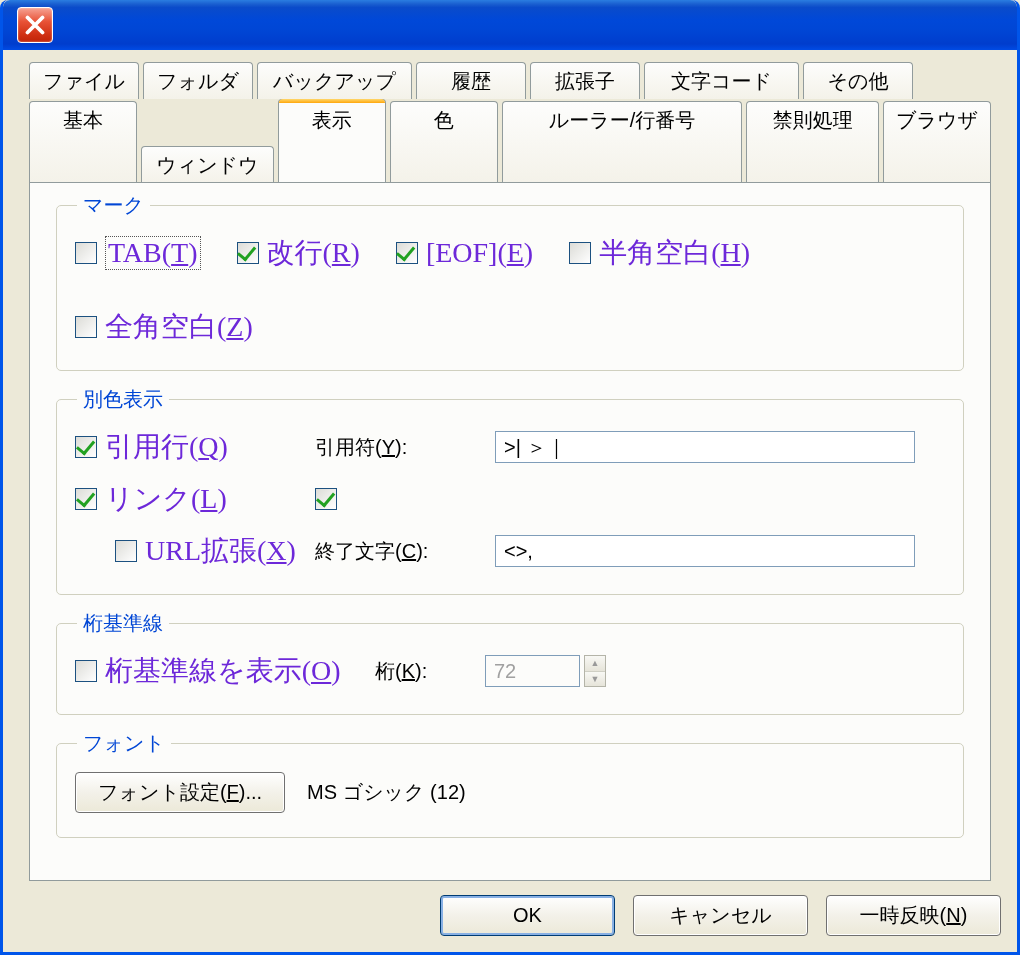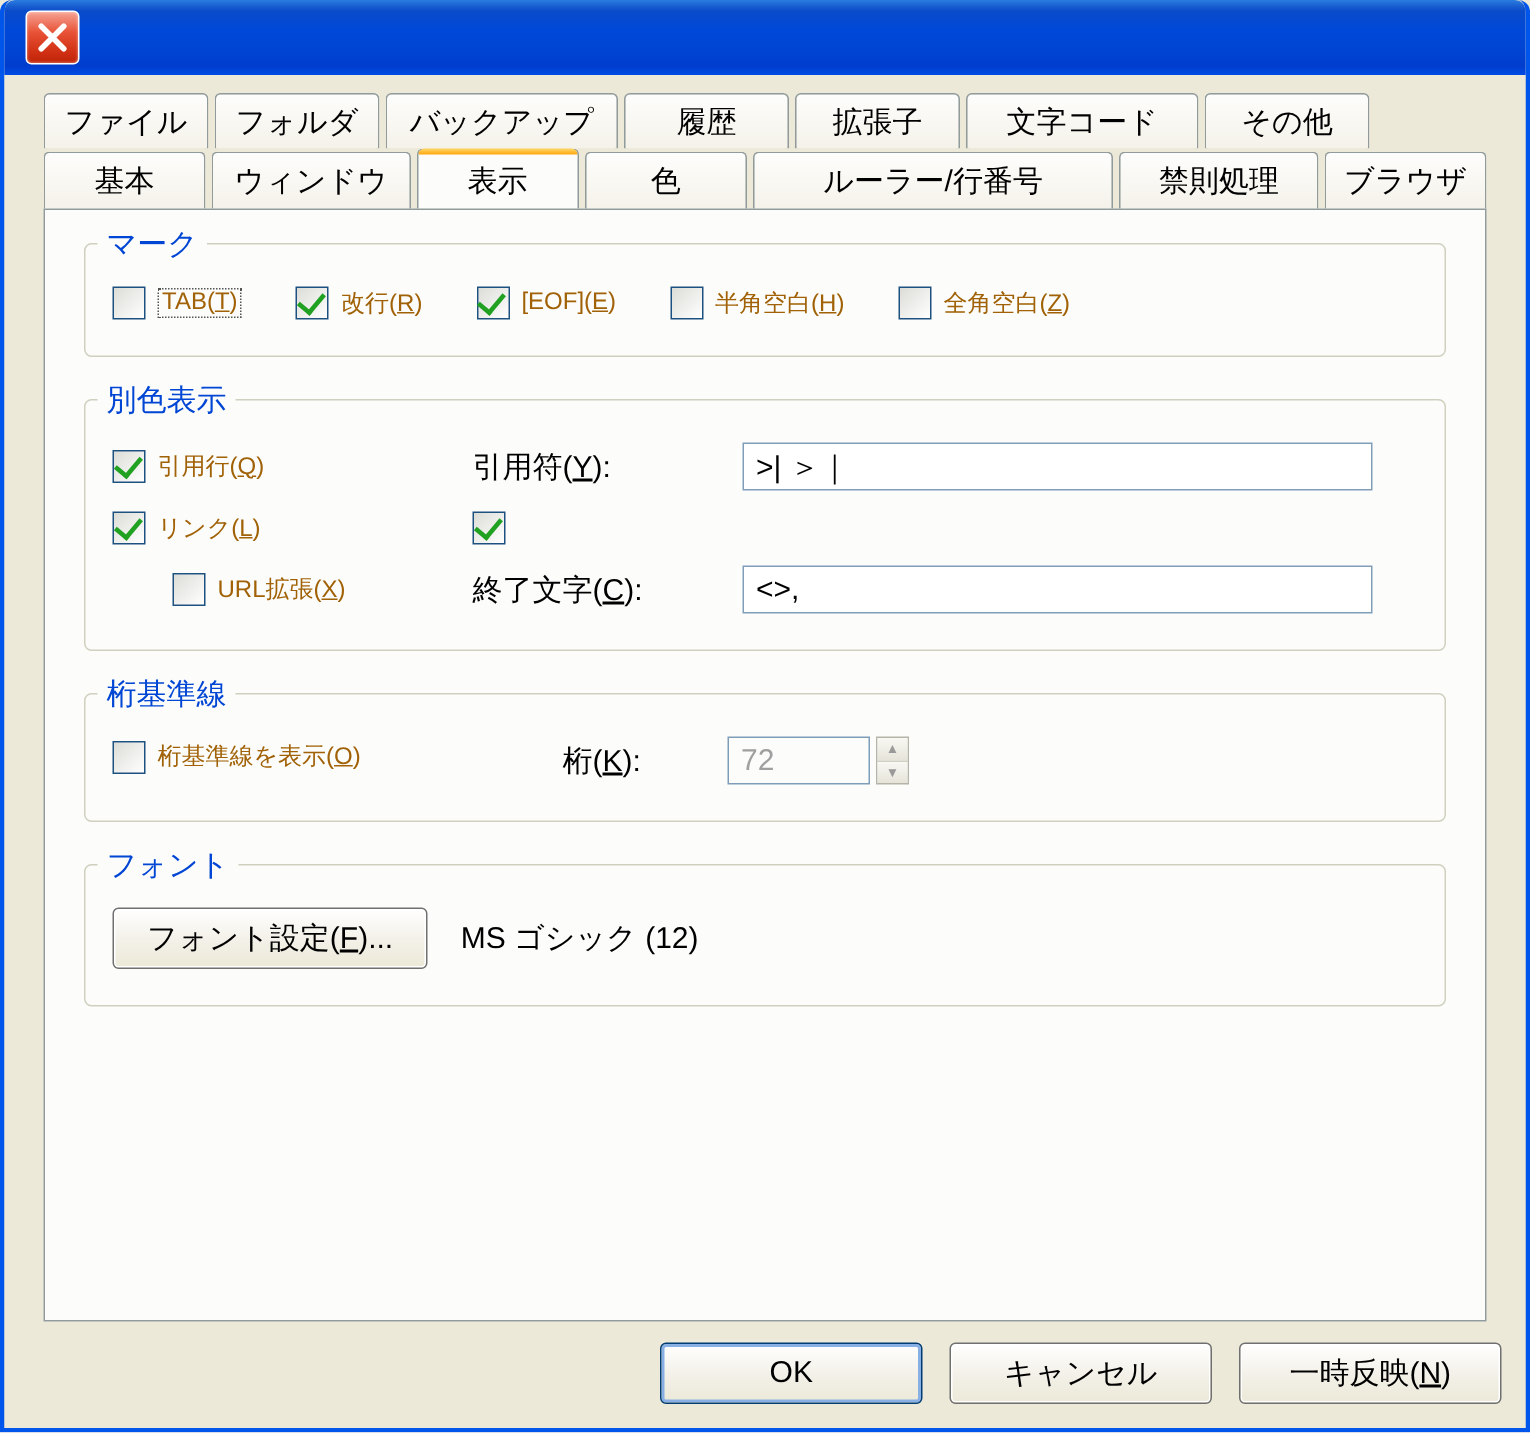--- a/index.html
+++ b/index.html
@@ -108,21 +108,21 @@
 .groupbox {
   border: 1px solid #d0d0bf;
   border-radius: 5px;
   padding: 28px 18px 24px;
   margin-bottom: 28px;
   position: relative;
 }
 .groupbox .legend {
   position: absolute;
   top: -14px;
-  left: 8px;
+  left: 20px;
   background: #fcfcfa;
   padding: 0 6px;
   color: #0046d5;
   font-size: 20px;
 }
 .check-row { display: flex; align-items: center; gap: 36px; flex-wrap: wrap; }
 .chk {
   display: inline-flex;
   align-items: center;
   gap: 8px;
@@ -139,21 +139,21 @@
   flex-shrink: 0;
 }
 .chk .box.checked::after {
   content: '';
   width: 14px;
   height: 8px;
   border-left: 3px solid #21a121;
   border-bottom: 3px solid #21a121;
   transform: rotate(-50deg) translate(1px,-2px);
 }
-.chk .lbl { font-size: 16px; color: #a16207; }
+.chk .lbl { font-size: 28px; color: #6d28d9; font-family: Liberation Serif, serif; }
 .chk .lbl u { text-decoration: underline; }
 .chk .lbl.focus {
   border: 1px dotted #555;
   padding: 0 2px;
 }
 .form-row {
   display: flex;
   align-items: center;
   margin-bottom: 14px;
 }
@@ -232,21 +232,21 @@
           <div class="tab" style="width: 110px;">ファイル</div>
           <div class="tab" style="width: 110px;">フォルダ</div>
           <div class="tab" style="width: 155px;">バックアップ</div>
           <div class="tab" style="width: 110px;">履歴</div>
           <div class="tab" style="width: 110px;">拡張子</div>
           <div class="tab" style="width: 155px;">文字コード</div>
           <div class="tab" style="width: 110px;">その他</div>
         </div>
       <div class="tab-row" id="tabrow2">
           <div class="tab" style="width: 110px;">基本</div>
-          <div class="tab" style="width: 135px;">ウィンドウ</div>
+          <div class="tab" style="width: 135px; margin-top: 45px;">ウィンドウ</div>
           <div class="tab active" style="width: 110px;">表示</div>
           <div class="tab" style="width: 110px;">色</div>
           <div class="tab" style="width: 245px;">ルーラー/行番号</div>
           <div class="tab" style="width: 135px;">禁則処理</div>
           <div class="tab" style="width: 110px;">ブラウザ</div>
         </div>
     </div>
 
     <div class="tab-panel">
 

